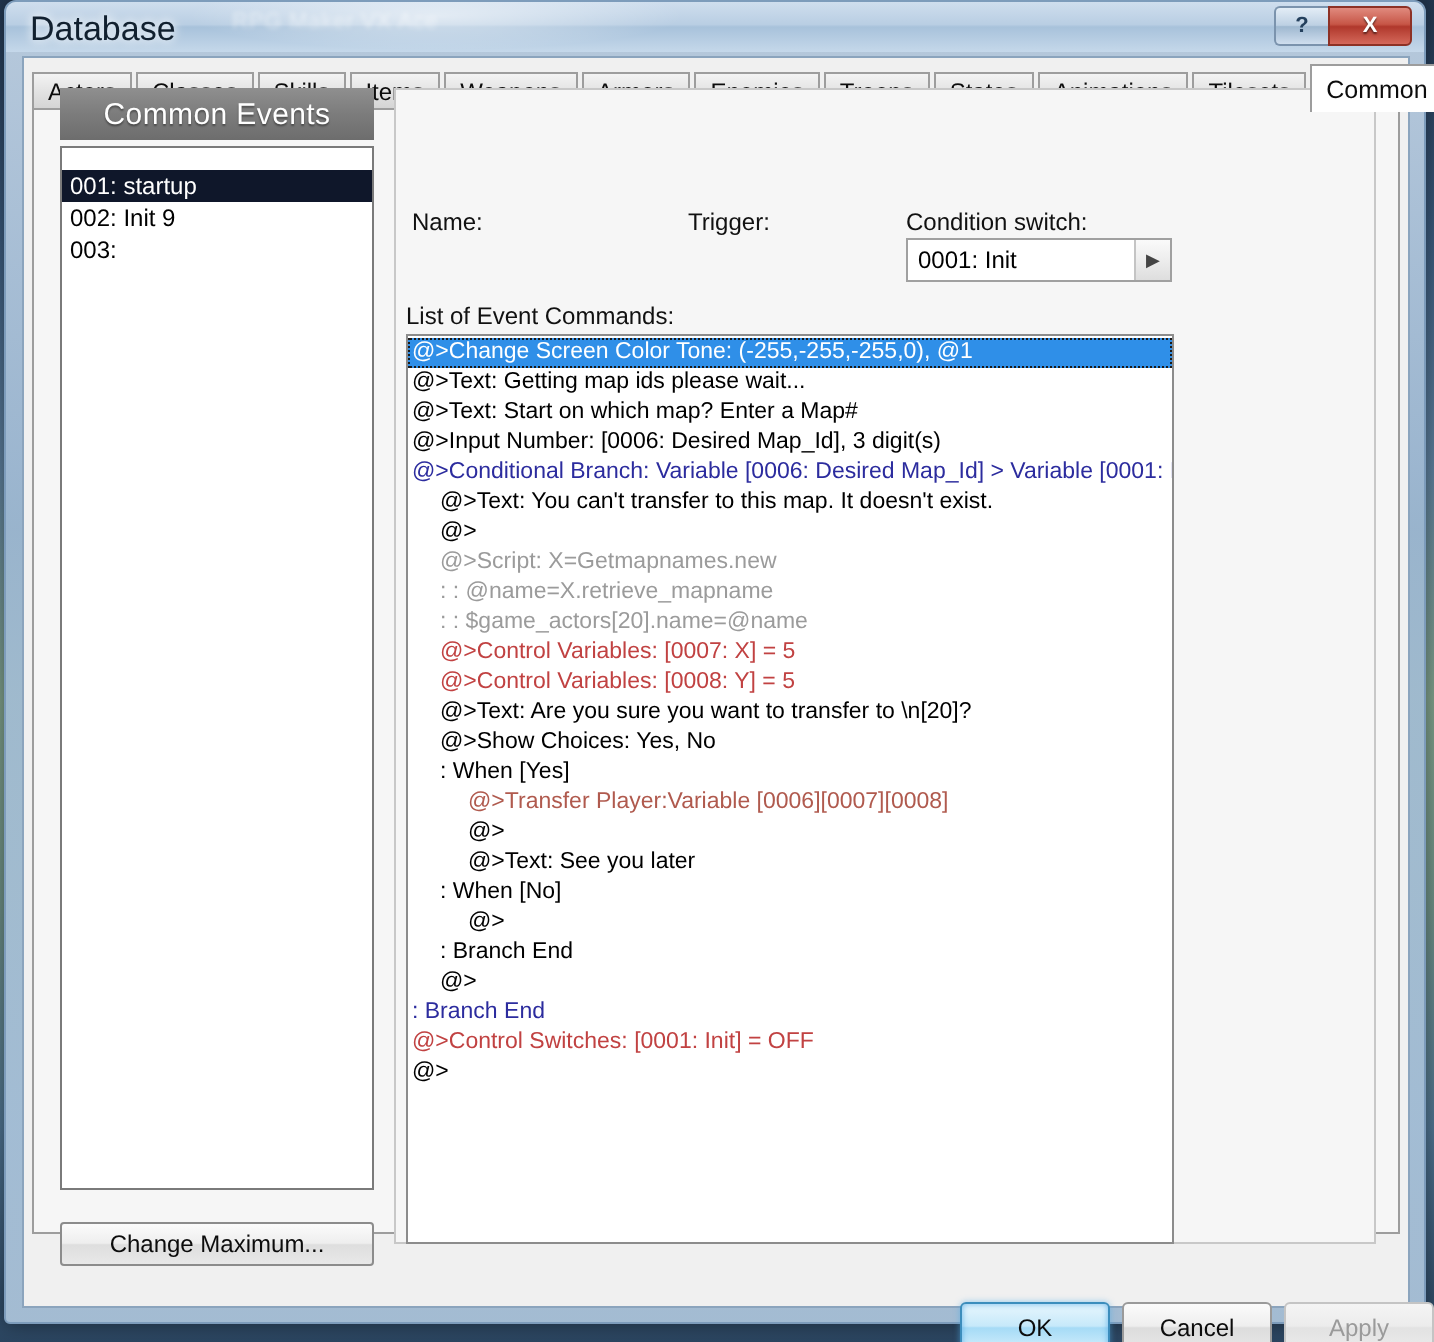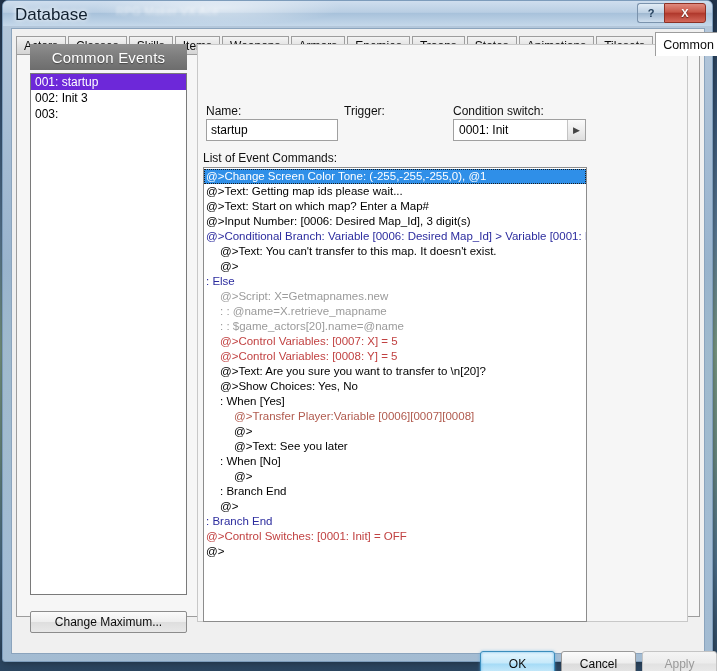--- a/index.html
+++ b/index.html
@@ -127,21 +127,21 @@
     box-sizing: border-box;
     overflow:hidden;
   }
   .ce-item {
     font-size: 12px; color:#000;
     padding: 1px 3px 1px 4px;
     line-height: 14px;
     white-space: nowrap;
     cursor: default;
   }
-  .ce-item.selected { background:#6d28d9; color:#ffffff; }
+  .ce-item.selected { background:#0f172a; color:#ffffff;margin-top:11px; }
   #change-max {
     position:absolute; left: 18px; top: 582px;
     width: 157px; height: 22px;
     font-size: 12px; color:#0c0c0c;
     background: linear-gradient(180deg,#fbfbfb 0%,#eeeeee 48%,#dedede 52%,#e8e8e8 100%);
     border: 1px solid #8c8c8c;
     border-radius: 2px;
     display:flex; align-items:center; justify-content:center;
     box-sizing:border-box;
     cursor: default;
@@ -293,48 +293,46 @@
         <div class="tab">Animations</div>
         <div class="tab">Tilesets</div>
         <div class="tab active">Common Events</div>
       </div>
 
     <div id="tabpage"></div>
 
     <div id="ce-header">Common Events</div>
     <div id="ce-list">
         <div class="ce-item selected">001: startup</div>
-        <div class="ce-item">002: Init 3</div>
+        <div class="ce-item">002: Init 9</div>
         <div class="ce-item">003:</div>
       </div>
     <div id="change-max">Change Maximum...</div>
 
     <div id="right-group"></div>
 
     <div class="field-label" id="lbl-name">Name:</div>
-    <div id="inp-name">startup</div>
 
     <div class="field-label" id="lbl-trigger">Trigger:</div>
 
     <div class="field-label" id="lbl-cond">Condition switch:</div>
     <div id="sel-cond">
       <span class="val">0001: Init</span>
       <span class="arrow">▶</span>
     </div>
 
     <div class="field-label" id="lbl-list">List of Event Commands:</div>
     <div id="cmd-list">
         <div class="cmd c-blue selected" style="padding-left: 2px;">@&gt;Change Screen Color Tone: (-255,-255,-255,0), @1</div>
         <div class="cmd c-black" style="padding-left: 2px;">@&gt;Text: Getting map ids please wait...</div>
         <div class="cmd c-black" style="padding-left: 2px;">@&gt;Text: Start on which map? Enter a Map#</div>
         <div class="cmd c-black" style="padding-left: 2px;">@&gt;Input Number: [0006: Desired Map_Id], 3 digit(s)</div>
         <div class="cmd c-blue" style="padding-left: 2px;">@&gt;Conditional Branch: Variable [0006: Desired Map_Id] &gt; Variable [0001: Init</div>
         <div class="cmd c-black" style="padding-left: 16px;">@&gt;Text: You can't transfer to this map. It doesn't exist.</div>
         <div class="cmd c-black" style="padding-left: 16px;">@&gt;</div>
-        <div class="cmd c-blue" style="padding-left: 2px;">:  Else</div>
         <div class="cmd c-gray" style="padding-left: 16px;">@&gt;Script: X=Getmapnames.new</div>
         <div class="cmd c-gray" style="padding-left: 16px;">:          : @name=X.retrieve_mapname</div>
         <div class="cmd c-gray" style="padding-left: 16px;">:          : $game_actors[20].name=@name</div>
         <div class="cmd c-red" style="padding-left: 16px;">@&gt;Control Variables: [0007: X] = 5</div>
         <div class="cmd c-red" style="padding-left: 16px;">@&gt;Control Variables: [0008: Y] = 5</div>
         <div class="cmd c-black" style="padding-left: 16px;">@&gt;Text: Are you sure you want to transfer to \n[20]?</div>
         <div class="cmd c-black" style="padding-left: 16px;">@&gt;Show Choices: Yes, No</div>
         <div class="cmd c-black" style="padding-left: 16px;">:  When [Yes]</div>
         <div class="cmd c-brown" style="padding-left: 30px;">@&gt;Transfer Player:Variable [0006][0007][0008]</div>
         <div class="cmd c-black" style="padding-left: 30px;">@&gt;</div>

